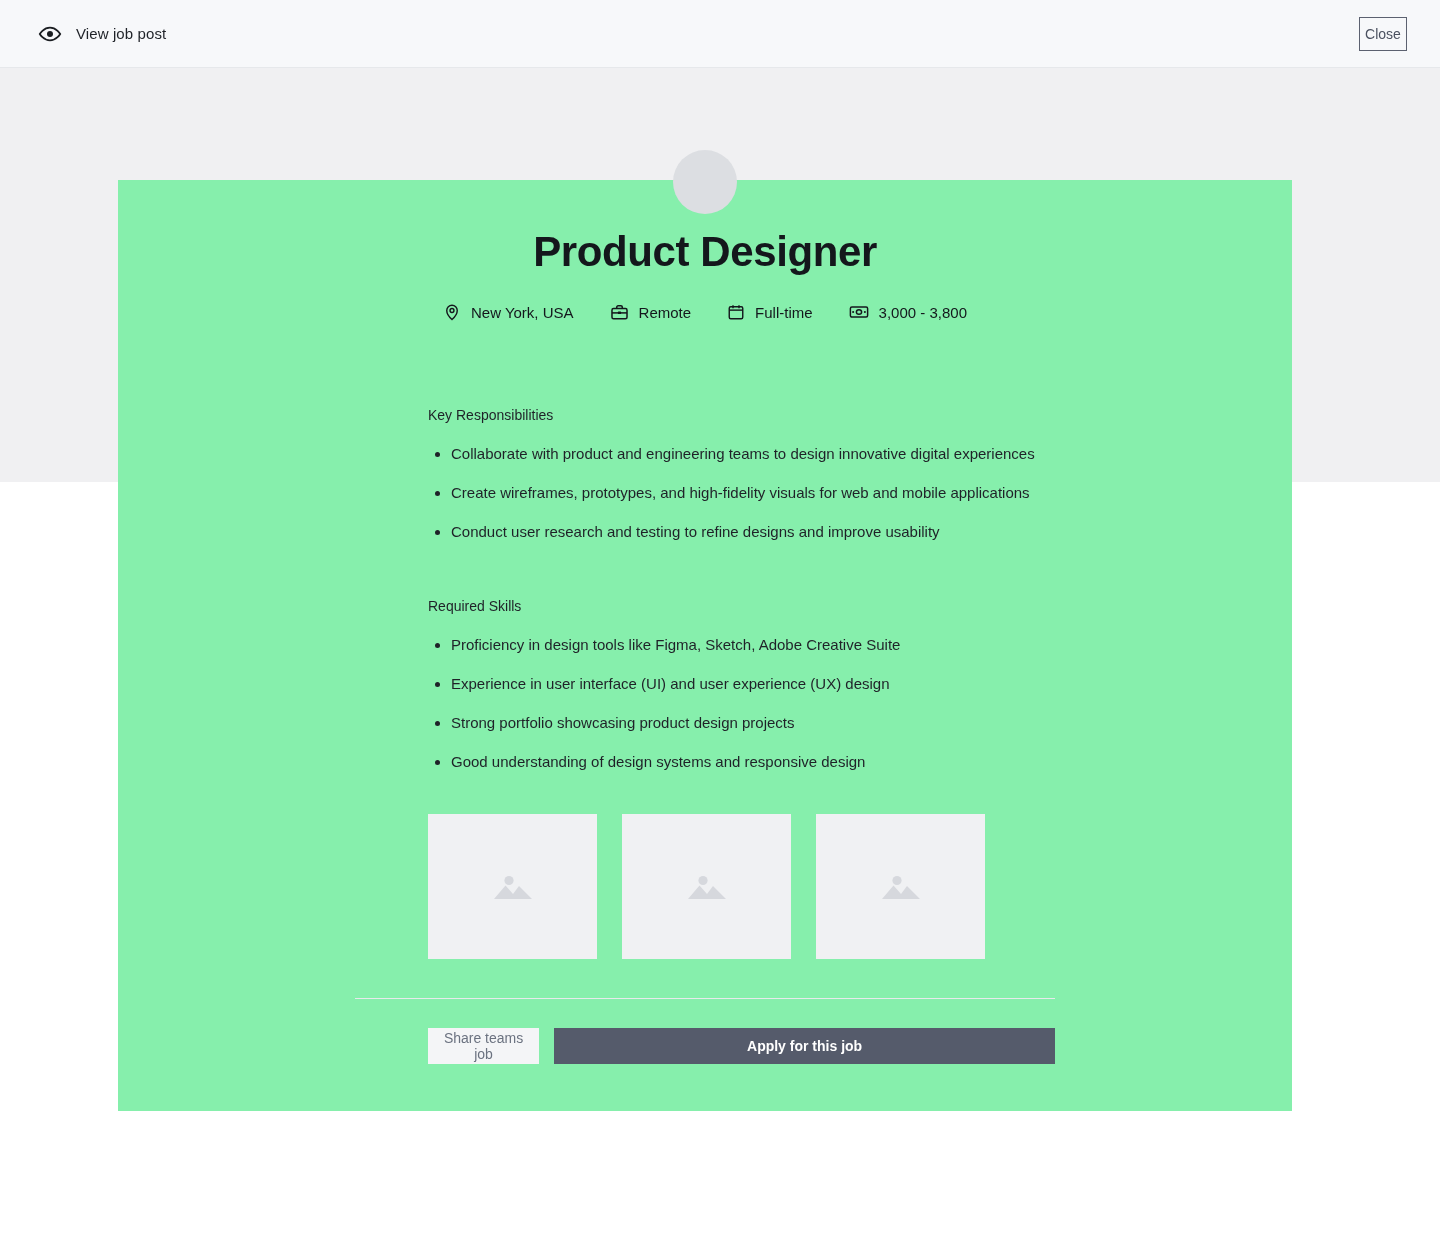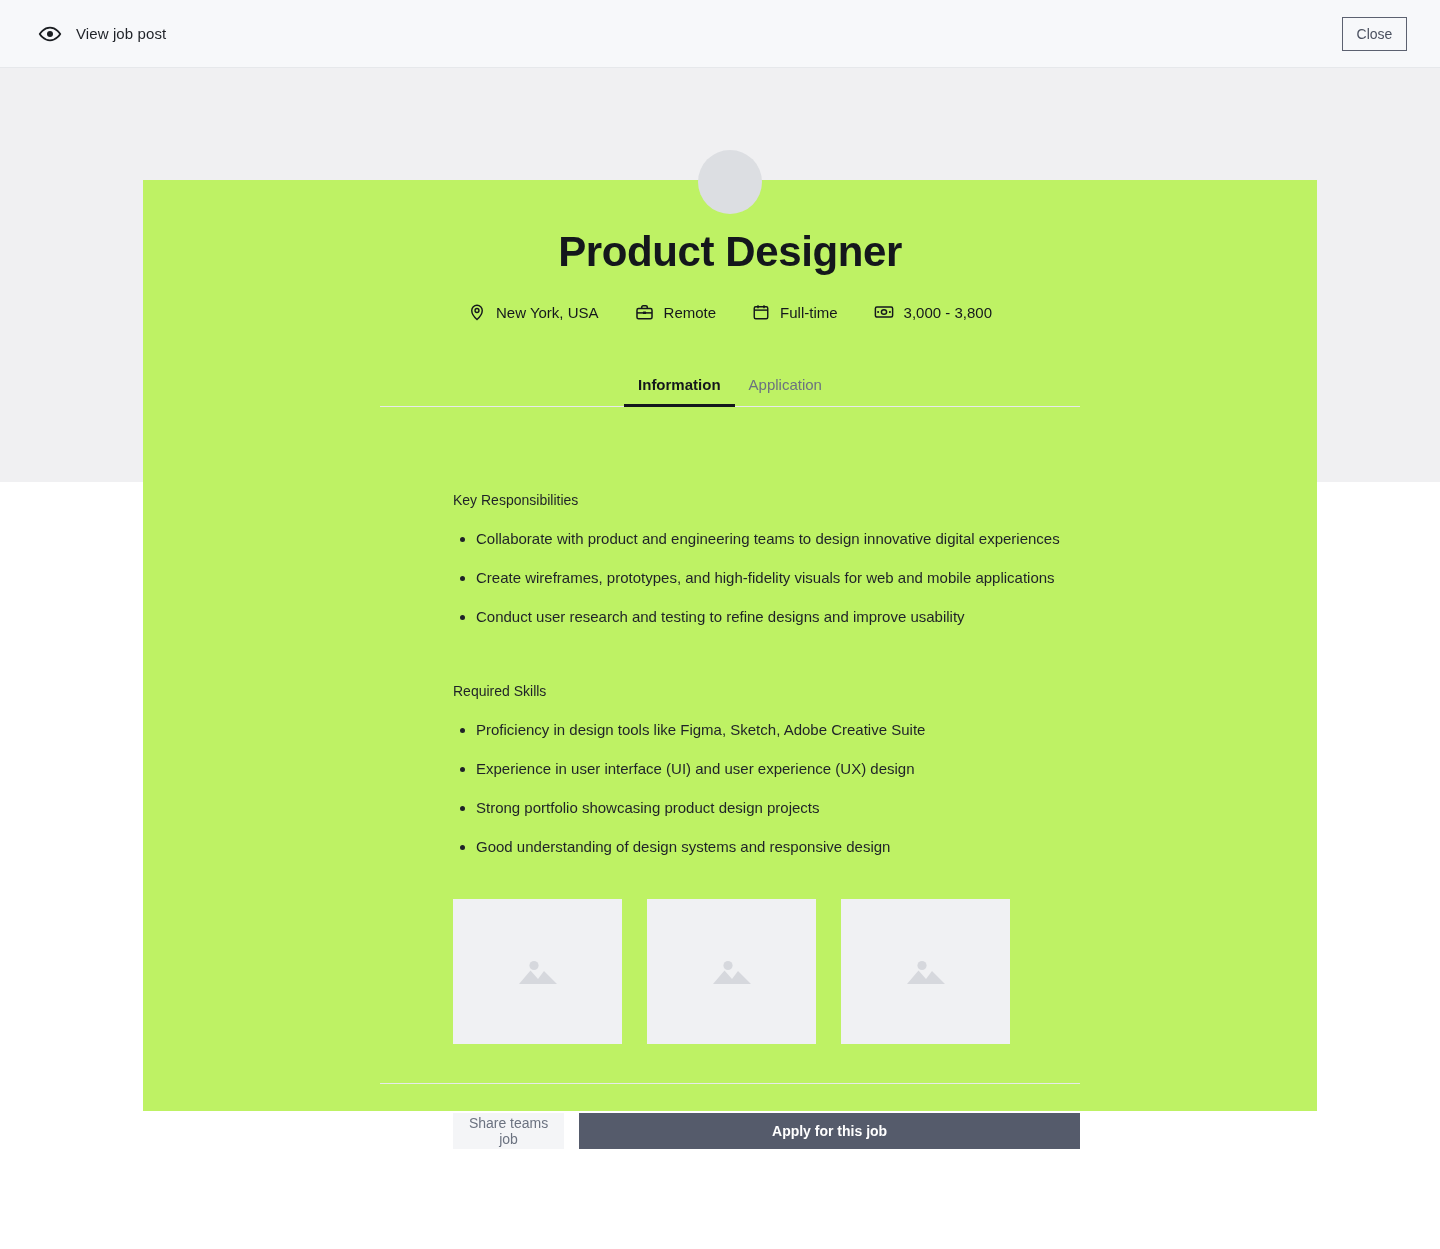--- a/index.html
+++ b/index.html
@@ -23,41 +23,41 @@
     display: flex; align-items: center; gap: 14px;
     margin-left: 38px;
   }
   .eye-icon { width: 24px; height: 24px; display: block; color: #1a1d21; }
   .topbar-title {
     font-size: 15px; color: #1f2228; font-weight: 400;
     letter-spacing: .1px;
   }
   .close-btn {
     position: absolute; right: 33px; top: 17px;
-    width: 65px; height: 34px;
+    width: 48px; height: 34px;
     background: #f7f8fa;
     border: 1px solid #5c6170;
     color: #4b5160;
     font-size: 14px; font-family: inherit;
     display: flex; align-items: center; justify-content: center;
     cursor: pointer;
   }
 
   
   .banner {
     position: absolute; left: 0; top: 68px;
     width: 1440px; height: 414px;
     background: #f0f0f2;
   }
 
   
   .card {
-    position: absolute; left: 143px; top: 180px;
+    position: absolute; left: 118px; top: 180px;
     width: 1174px; height: 931px;
-    background: #bef264;
+    background: #86efac;
   }
   .avatar {
     position: absolute; left: 50%; top: -30px;
     transform: translateX(-50%);
     width: 64px; height: 64px; border-radius: 50%;
     background: #dcdee2;
   }
 
   .job-title {
     margin: 0; padding-top: 48px;
@@ -220,24 +220,20 @@
           <rect x="1.8" y="3.4" width="22.4" height="13.2" rx="2"></rect>
           <ellipse cx="13" cy="10" rx="3.4" ry="3"></ellipse>
           <path d="M5.4 10h-.1M20.6 10h.1" stroke-width="2.6" stroke-linecap="round"></path>
         </svg>
       </span>
       <span class="meta-label">3,000 - 3,800</span>
     </div>
 
   </div>
 
-  <div class="tabs-wrap">
-    <button class="tab active">Information</button>
-    <button class="tab">Application</button>
-  </div>
 
   <div class="content">
 
 
     <p class="sec-head gap">Key Responsibilities</p>
     <ul class="bullets">
       <li>Collaborate with product and engineering teams to design innovative digital experiences</li>
       <li>Create wireframes, prototypes, and high-fidelity visuals for web and mobile applications</li>
       <li>Conduct user research and testing to refine designs and improve usability</li>
     </ul>

